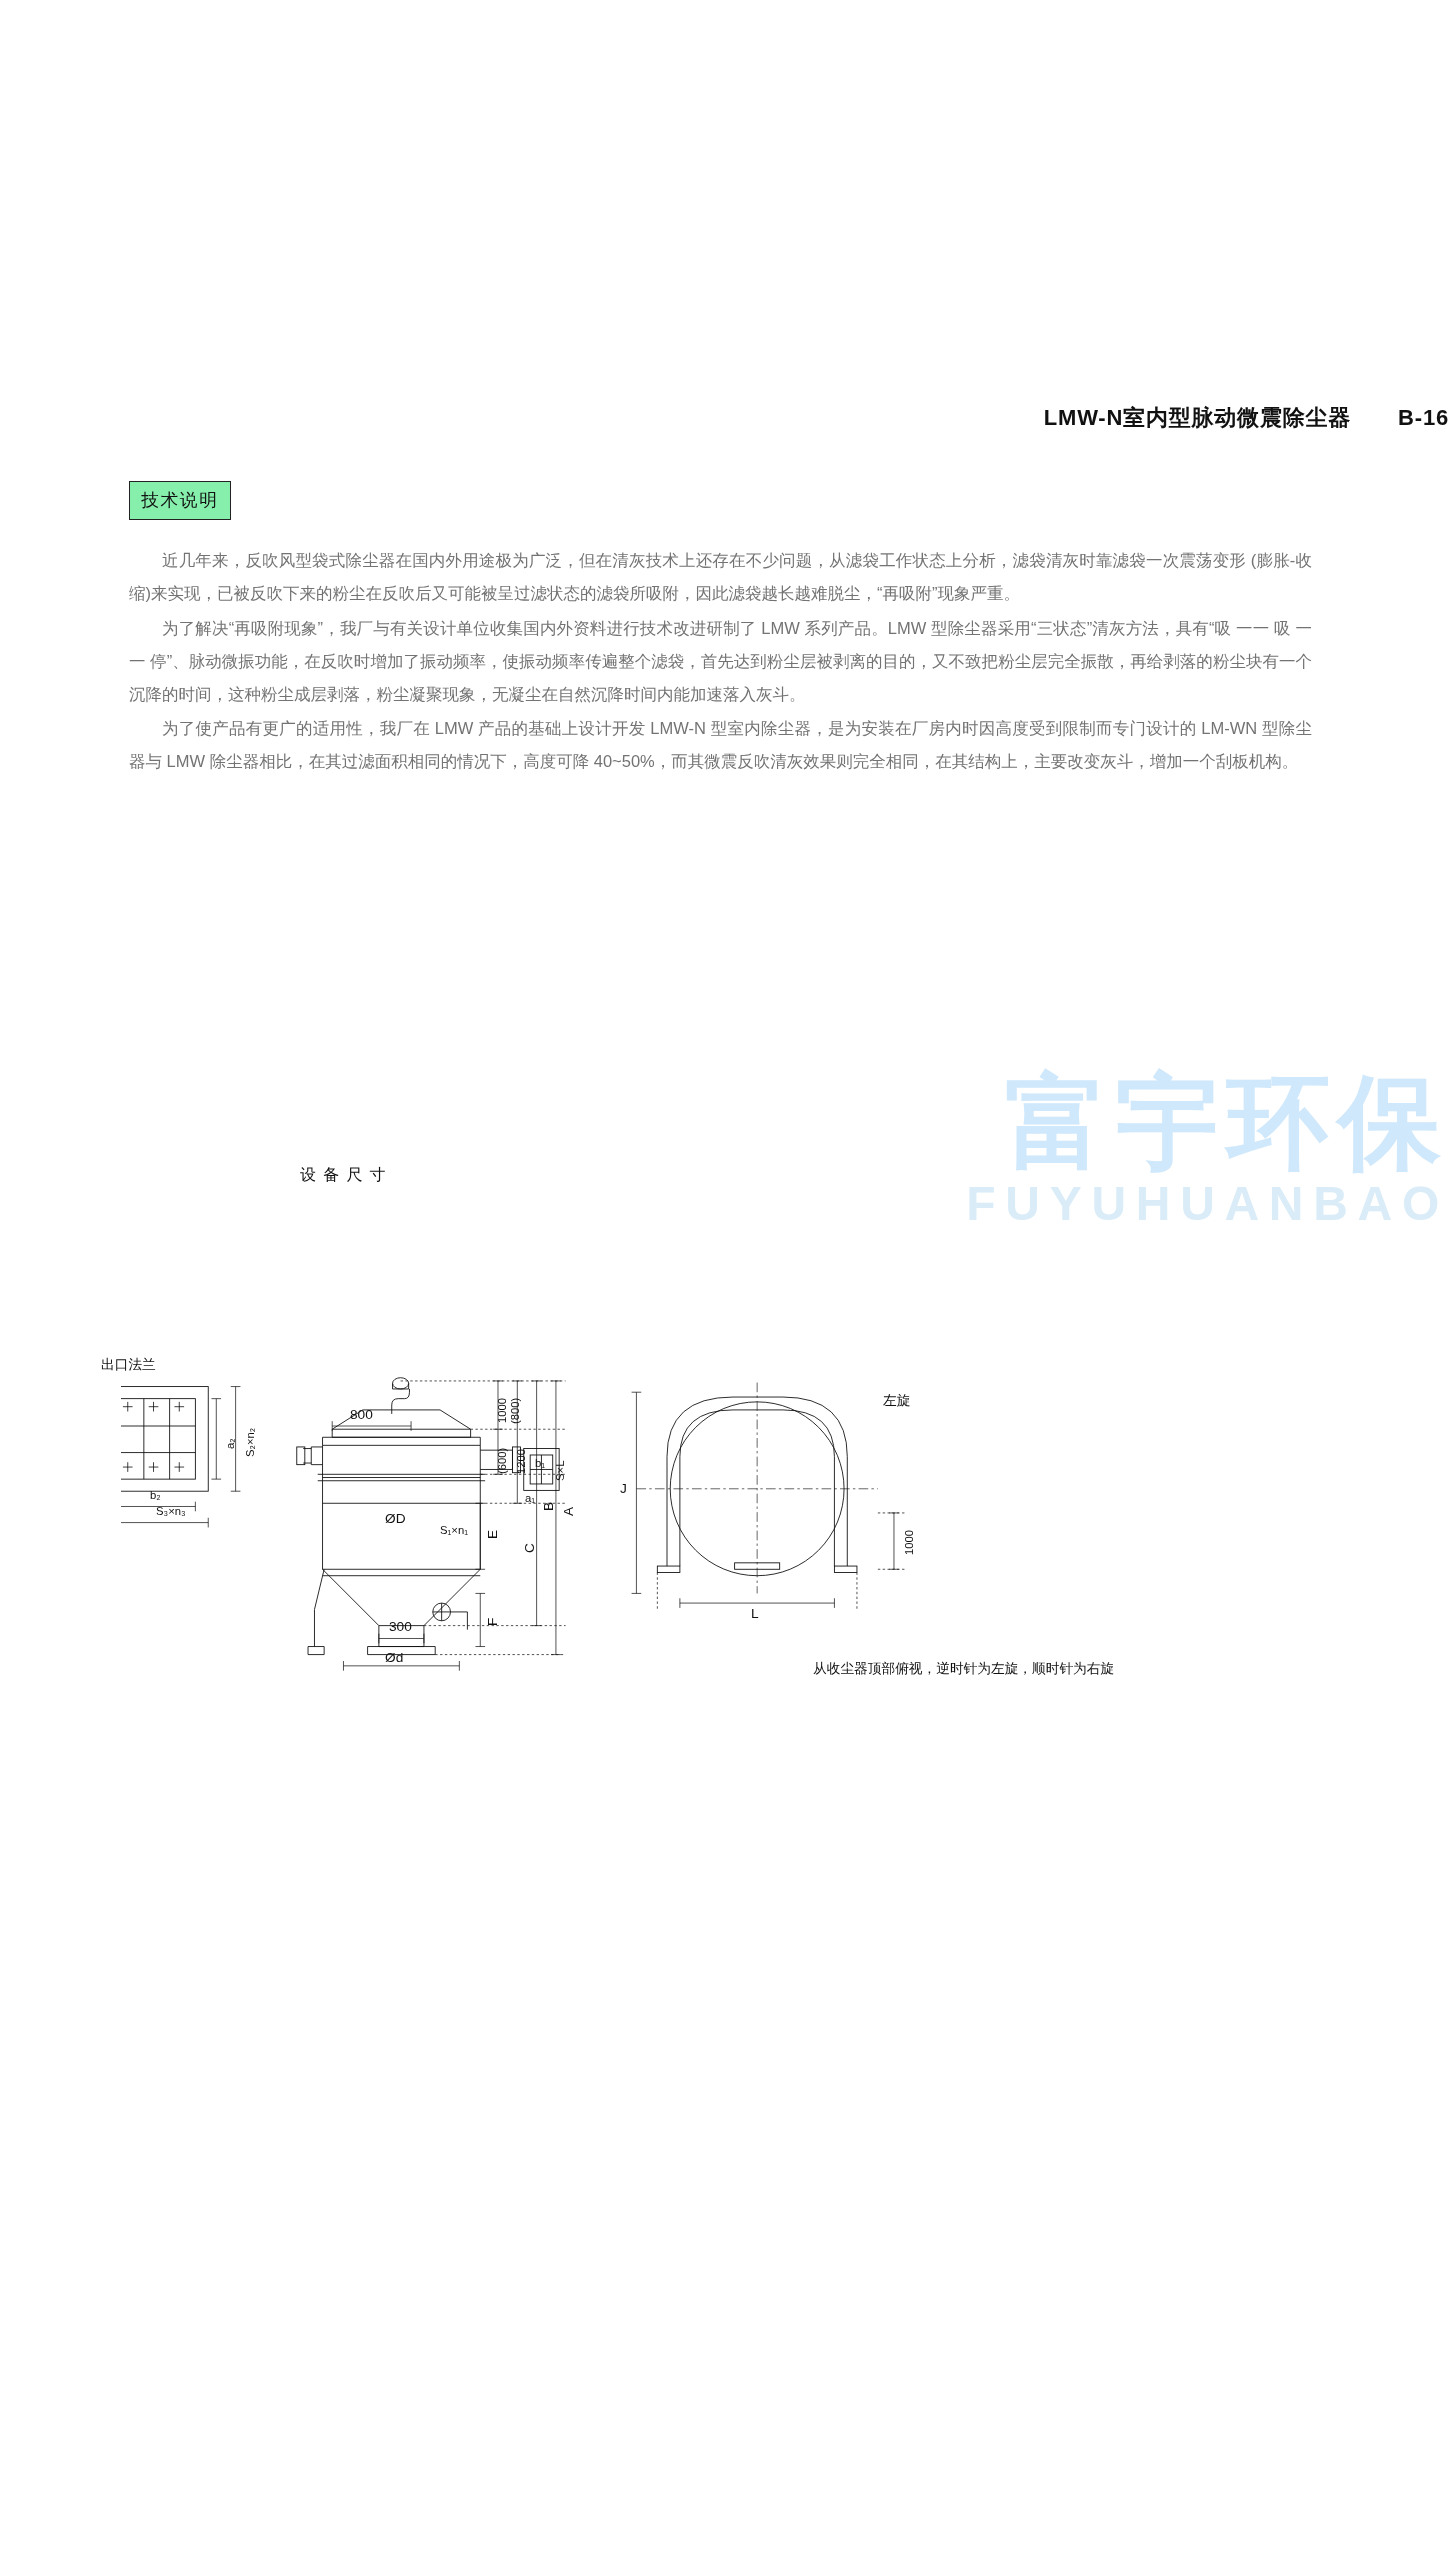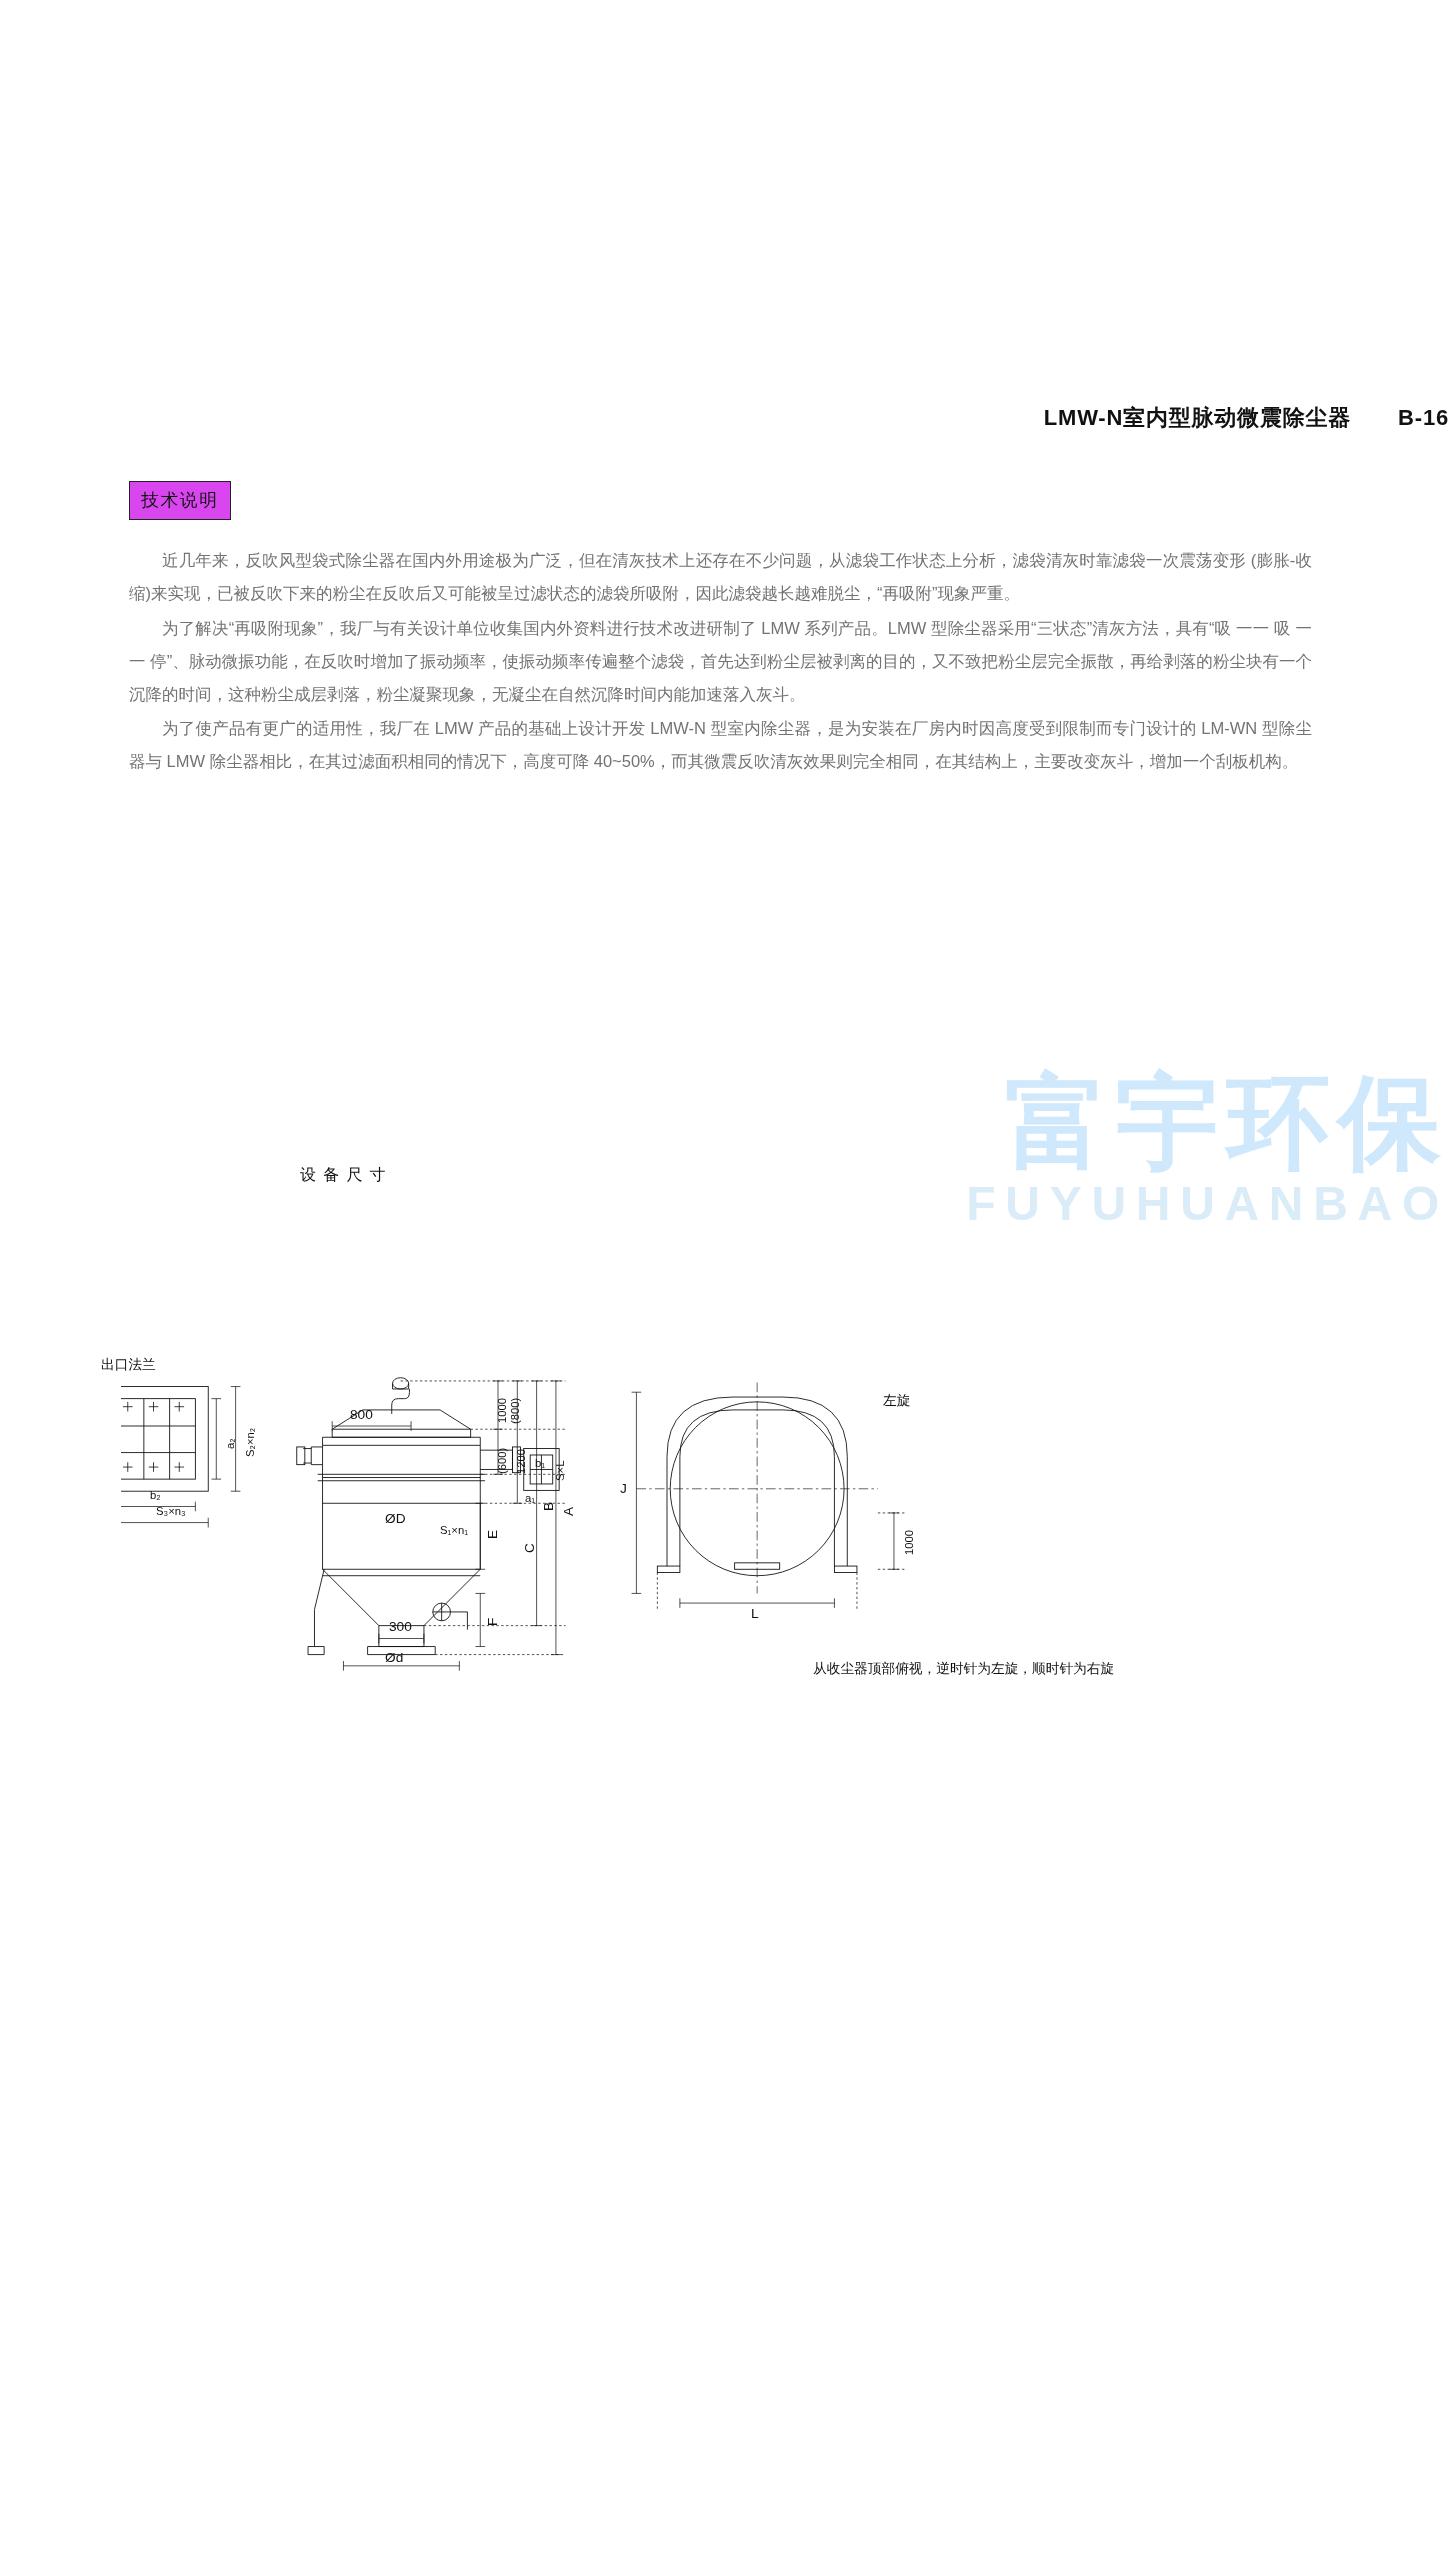--- a/index.html
+++ b/index.html
@@ -39,21 +39,21 @@
   }
   
   .section-badge {
     position: absolute;
     left: 129px;
     top: 481px;
     border: 1.2px solid #222;
     padding: 5.6px 11.3px 7.2px 11.3px;
     font-size: 17.7px;
     letter-spacing: 1.6px;
-    background: #d946ef;
+    background: #86efac;
   }
   
   .body-text {
     position: absolute;
     left: 129px;
     top: 544px;
     width: 1183px;
     font-size: 16.5px;
     line-height: 33px;
     text-align: justify;

